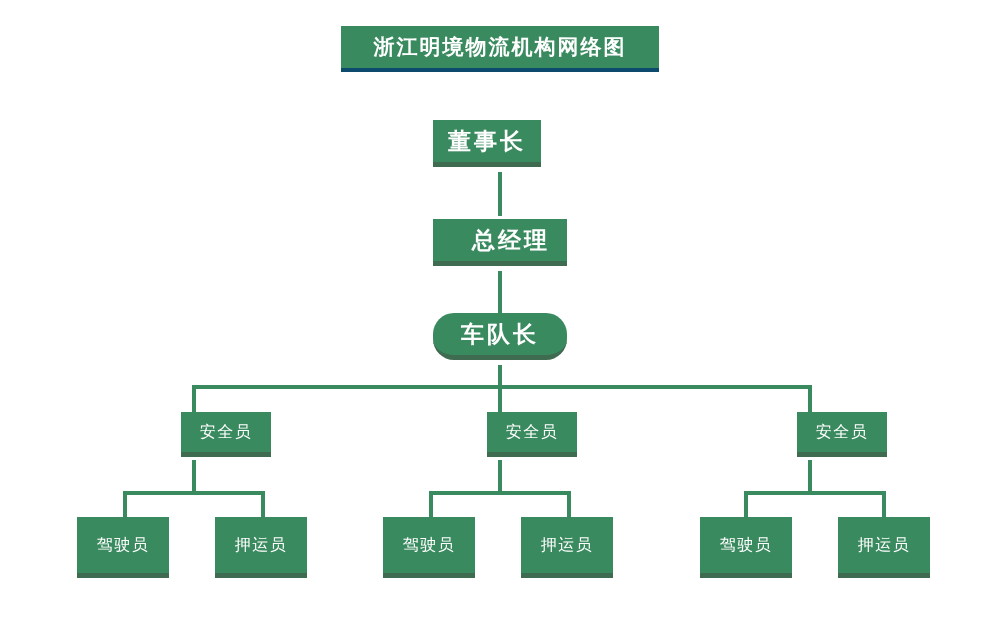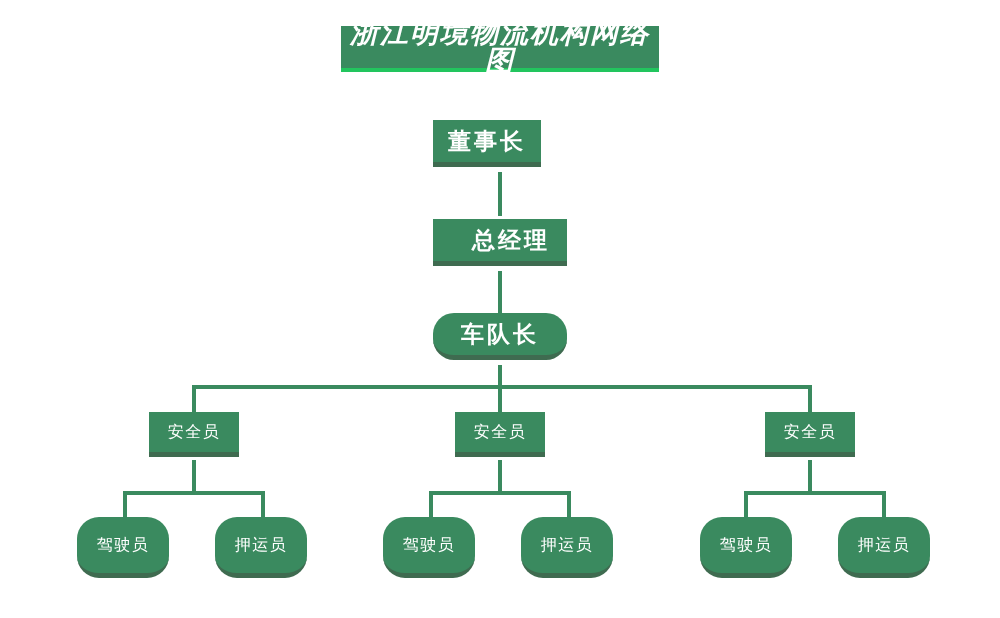--- a/index.html
+++ b/index.html
@@ -31,44 +31,43 @@
     display: flex;
     align-items: center;
     justify-content: center;
     text-align: center;
     letter-spacing: 1px;
     line-height: 1;
     user-select: none;
   }
 
   .node.title-node {
-    font-size: 28px;
+    font-size: 21px;
     font-weight: bold;
     letter-spacing: 2px;
-    border-bottom: 4px solid #22c55e;
-    font-style: italic;
+    border-bottom: 4px solid #0c4a6e;
   }
 
   .node.tier1 {
     font-size: 23px;
     font-weight: bold;
     letter-spacing: 3px;
   }
 
   .node.tier2 {
     font-size: 16px;
     font-weight: normal;
     letter-spacing: 1.5px;
+    margin-left: 32px;
   }
 
   .node.tier3 {
     font-size: 16px;
     font-weight: normal;
     letter-spacing: 1.5px;
-    border-radius: 22px;
   }
 
   
   .conn {
     position: absolute;
     background: #3a8a5f;
   }
   .conn.v { width: 4px; }
   .conn.h { height: 4px; }
 </style>

